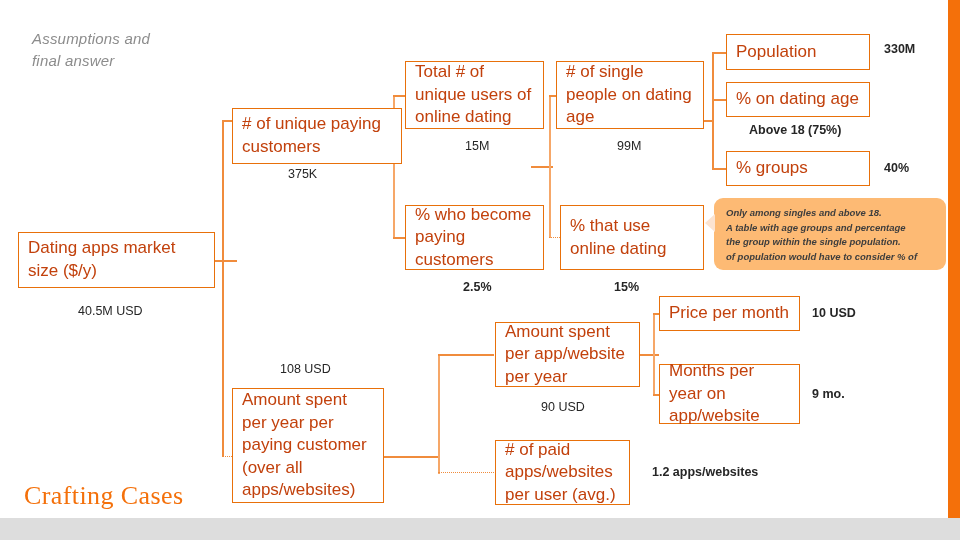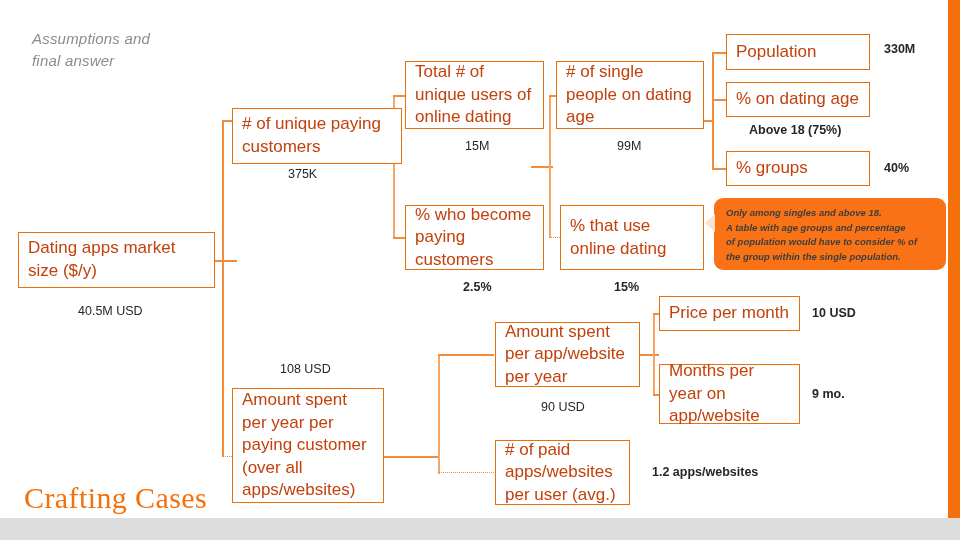--- a/index.html
+++ b/index.html
@@ -31,21 +31,21 @@
 
   
   .slide-title {
     position: absolute; left: 32px; top: 28px; width: 250px;
     font-size: 15px; font-style: italic; color: #8C8C8C;
     line-height: 1.45; letter-spacing: .2px;
   }
   .brand {
     position: absolute; left: 24px; top: 481px;
     font-family: "Liberation Serif", serif;
-    font-size: 30px; color: #F4700A; letter-spacing: .4px;
+    font-size: 26px; color: #F4700A; letter-spacing: .4px;
   }
 
   
   .node {
     position: absolute;
     border: 1.6px solid #E8700A;
     background: #ffffff;
     color: #c2410c;
     font-size: 17px;
     line-height: 1.33;
@@ -69,21 +69,21 @@
   .ln.v { width: 1.6px; }
   .ln.soft { background: #F6A768; }
   .ln.dot-h {
     height: 0; background: none;
     border-top: 1.6px dotted #F08C3C;
   }
 
   
   .callout {
     position: absolute;
-    background: #f97316;
+    background: #fdba74;
     border-radius: 9px;
     font-size: 9.5px;
     font-style: italic;
     font-weight: bold;
     color: #3D3D3D;
     line-height: 1.55;
     padding: 8px 11px 8px 12px;
   }
   .callout .tail {
     position: absolute; left: -9px; top: 16px;
@@ -185,22 +185,22 @@
 
   <div class="node" style="left:726px; top:151px; width:144px; height:35px;">
     <span>% groups</span>
   </div>
   <div class="val b" style="left:884px; top:161px;">40%</div>
 
   <div class="callout" style="left:714px; top:198px; width:232px; height:72px;">
     <span class="tail"></span>
     <p>Only among singles and above 18.</p>
     <p>A table with age groups and percentage</p>
+    <p>the group within the single population.</p>
     <p>of population would have to consider % of</p>
-    <p>the group within the single population.</p>
   </div>
 
   <div class="node" style="left:495px; top:322px; width:145px; height:65px;">
     <span>Amount spent per app/website per year</span>
   </div>
   <div class="val" style="left:541px; top:400px;">90 USD</div>
 
   <div class="node" style="left:495px; top:440px; width:135px; height:65px;">
     <span># of paid apps/websites per user (avg.)</span>
   </div>

